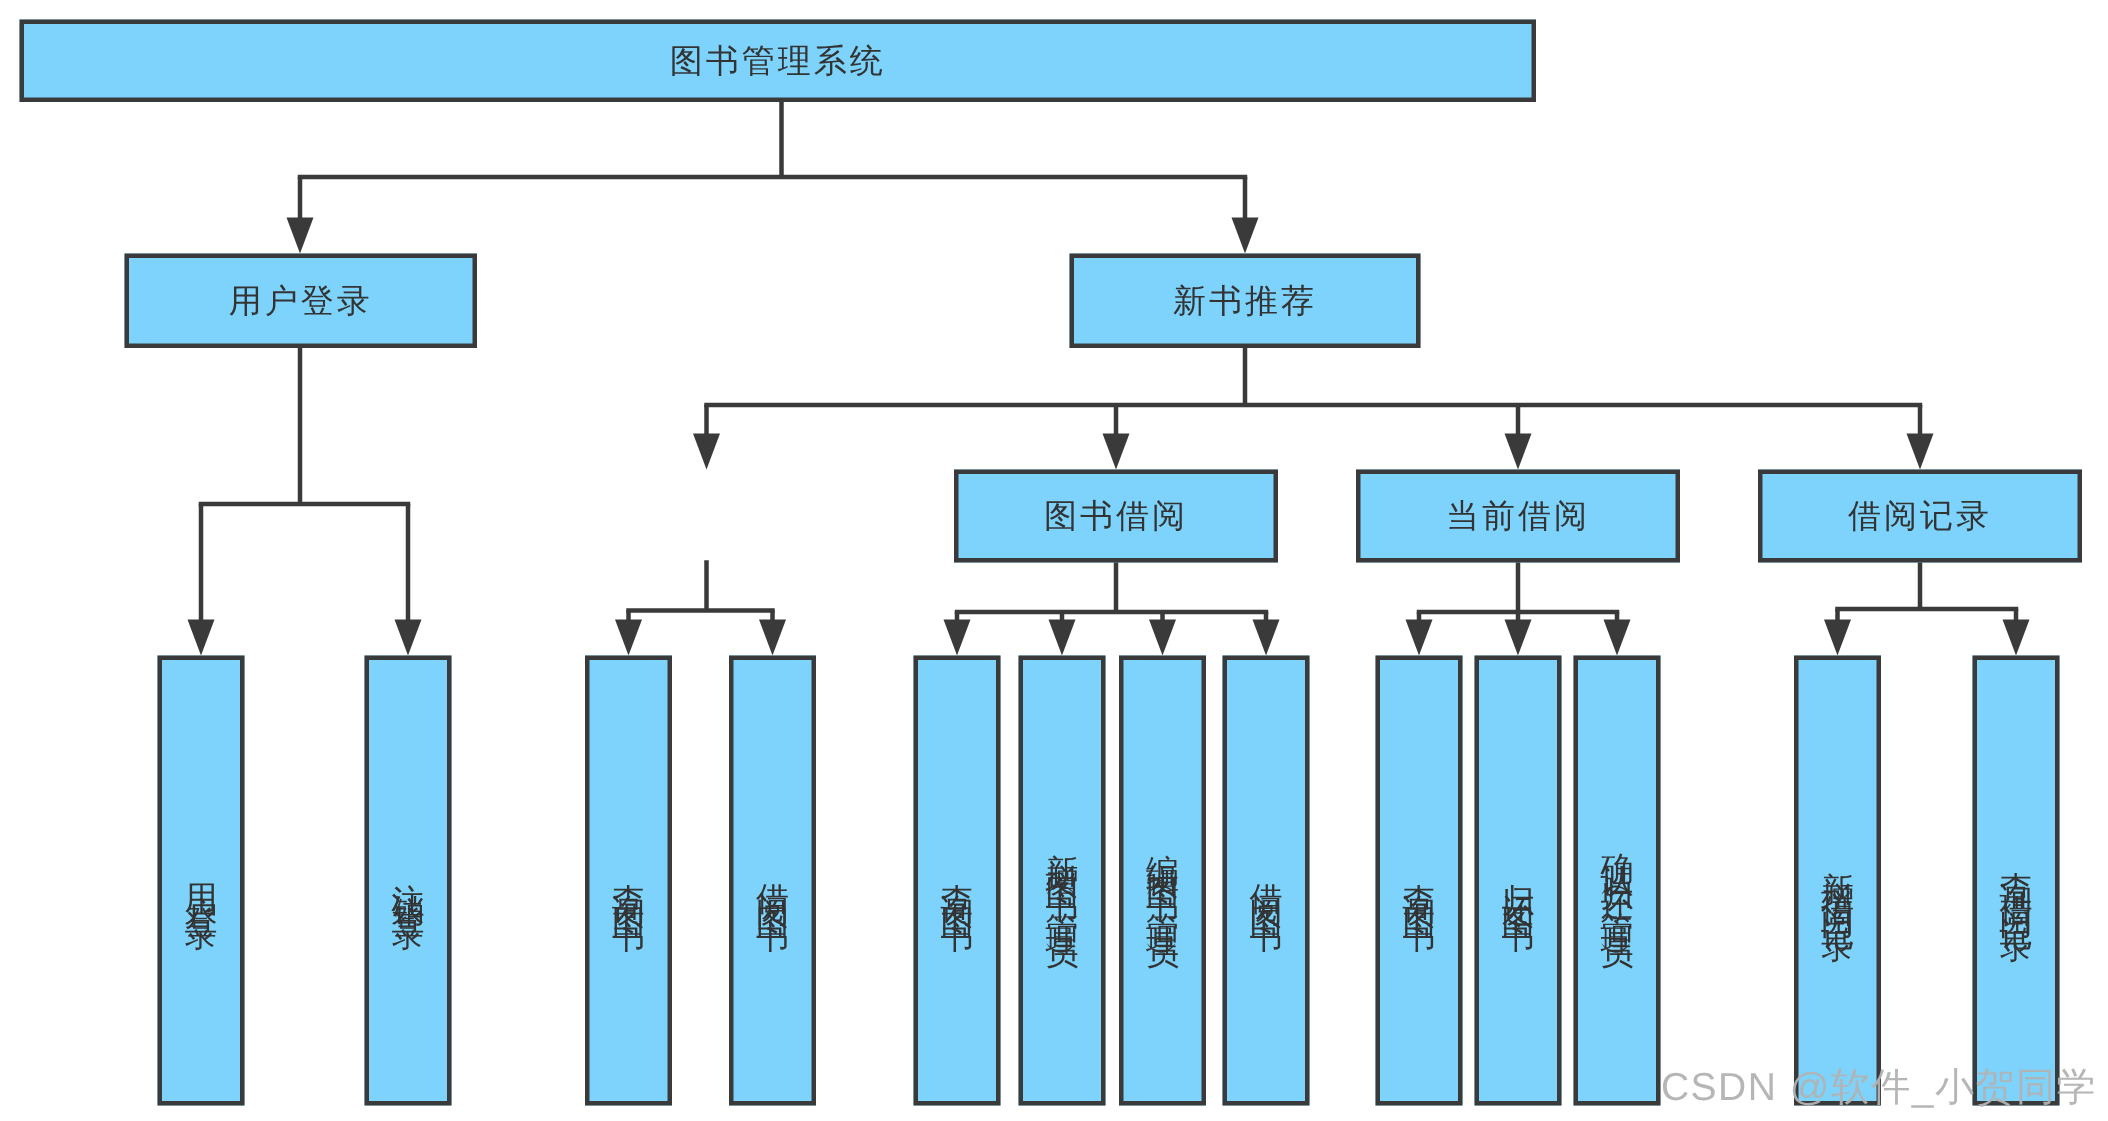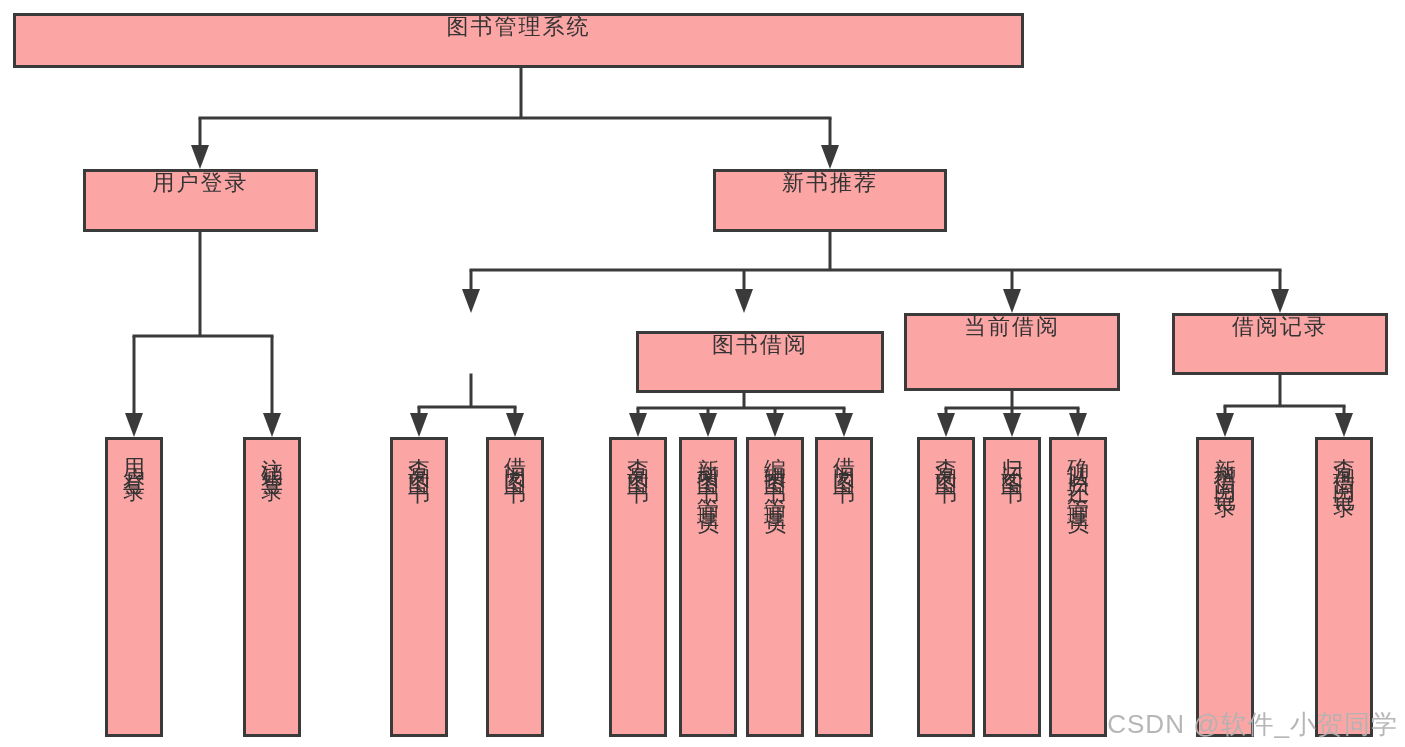--- a/index.html
+++ b/index.html
@@ -4,23 +4,23 @@
 <style>
   * { box-sizing: border-box; }
   html,body { margin:0; padding:0; background:#ffffff; }
   body { font-family:"Liberation Sans", sans-serif; }
   .stage {
     position:relative; width:1405px; height:747px;
     background:#ffffff; overflow:hidden;
   }
   svg.wires { position:absolute; left:0; top:0; width:1405px; height:747px; }
   .node {
-    position:absolute; background:#fca5a5;
+    position:absolute; background:#7dd3fc;
     border:3px solid #3A3A3A; color:#333333;
-    display:flex; justify-content:center;
+    display:flex; align-items:center; justify-content:center;
     font-size:22px; line-height:1; letter-spacing:2px;
   }
   .hnode { white-space:nowrap; }
   .vnode { top:437px; width:58px; height:300px; }
   .vnode .vtext {
     writing-mode:vertical-rl; text-orientation:mixed;
     letter-spacing:8px; line-height:1; white-space:nowrap;
   }
   .watermark {
     position:absolute; right:7px; bottom:5px;
@@ -85,24 +85,24 @@
     <span>图书管理系统</span>
   </div>
 
   <div class="node hnode" style="left:83px; top:169px; width:235px; height:63px;">
     <span>用户登录</span>
   </div>
   <div class="node hnode" style="left:713px; top:169px; width:234px; height:63px;">
     <span>新书推荐</span>
   </div>
 
-  <div class="node hnode" style="left:636px; top:331px; width:248px; height:62px;">
+  <div class="node hnode" style="left:636px; top:313px; width:216px; height:62px;">
     <span>图书借阅</span>
   </div>
-  <div class="node hnode" style="left:904px; top:313px; width:216px; height:78px;">
+  <div class="node hnode" style="left:904px; top:313px; width:216px; height:62px;">
     <span>当前借阅</span>
   </div>
   <div class="node hnode" style="left:1172px; top:313px; width:216px; height:62px;">
     <span>借阅记录</span>
   </div>
 
   <div class="node vnode" style="left:105px;">
     <span class="vtext">用户登录</span>
   </div>
   <div class="node vnode" style="left:243px;">

